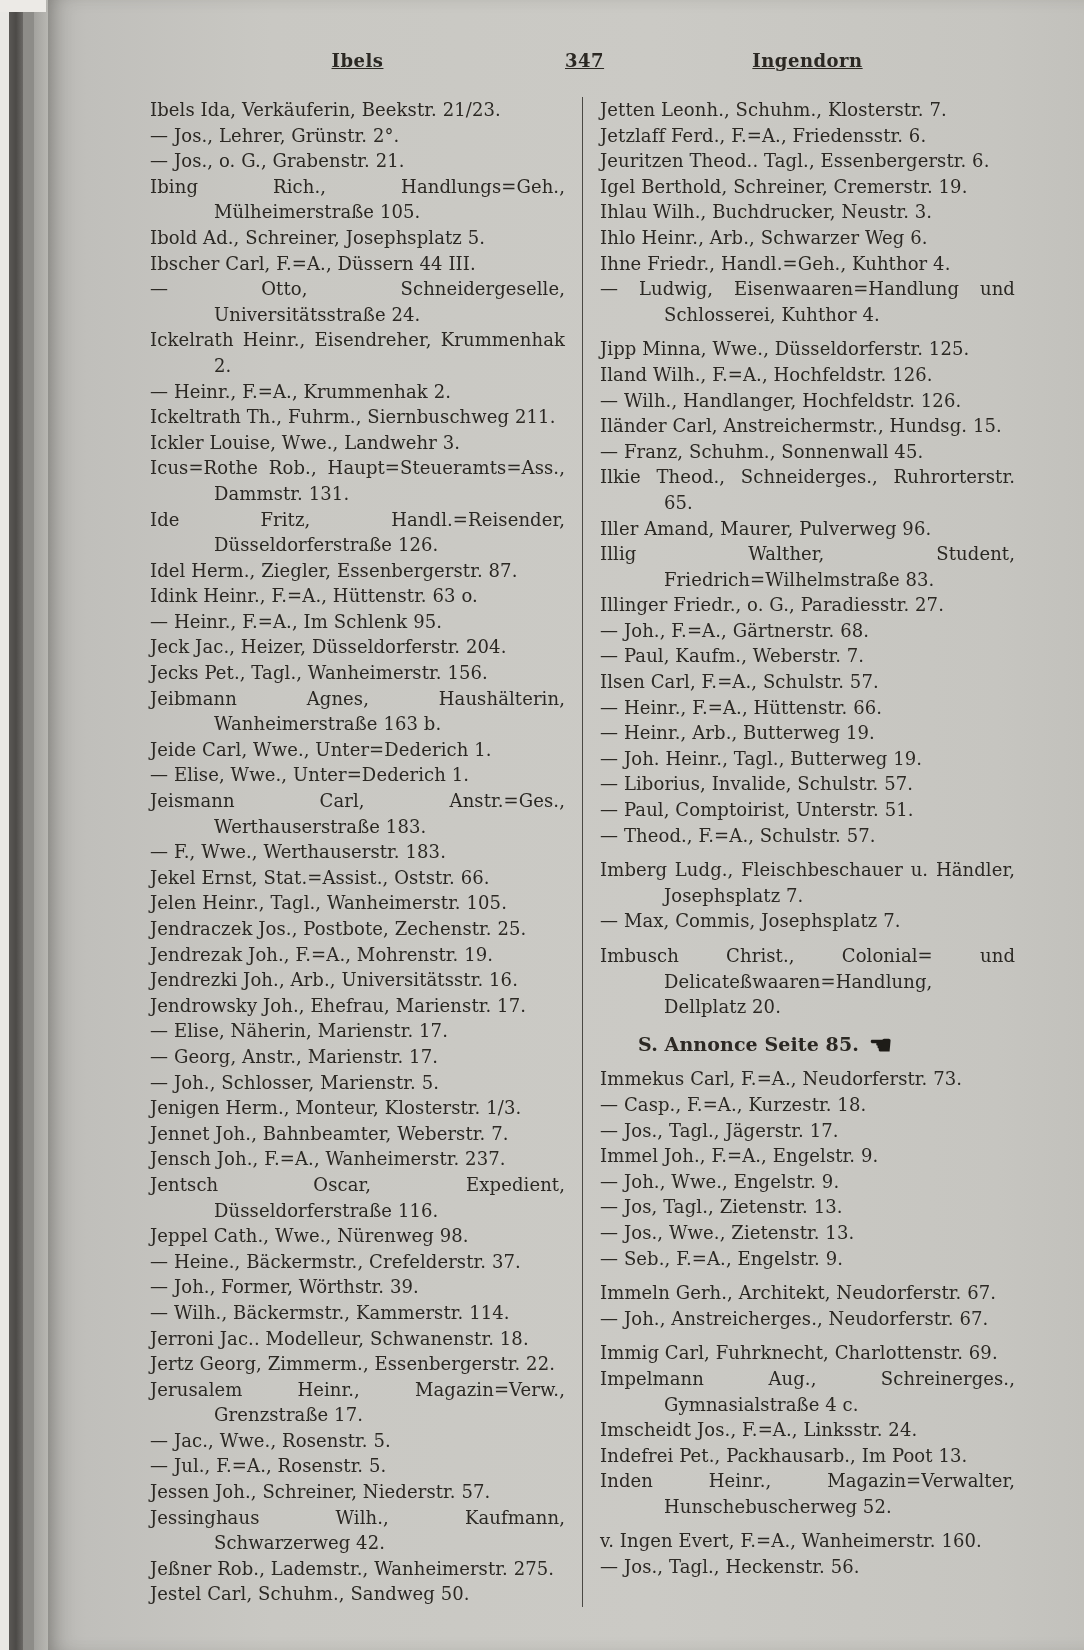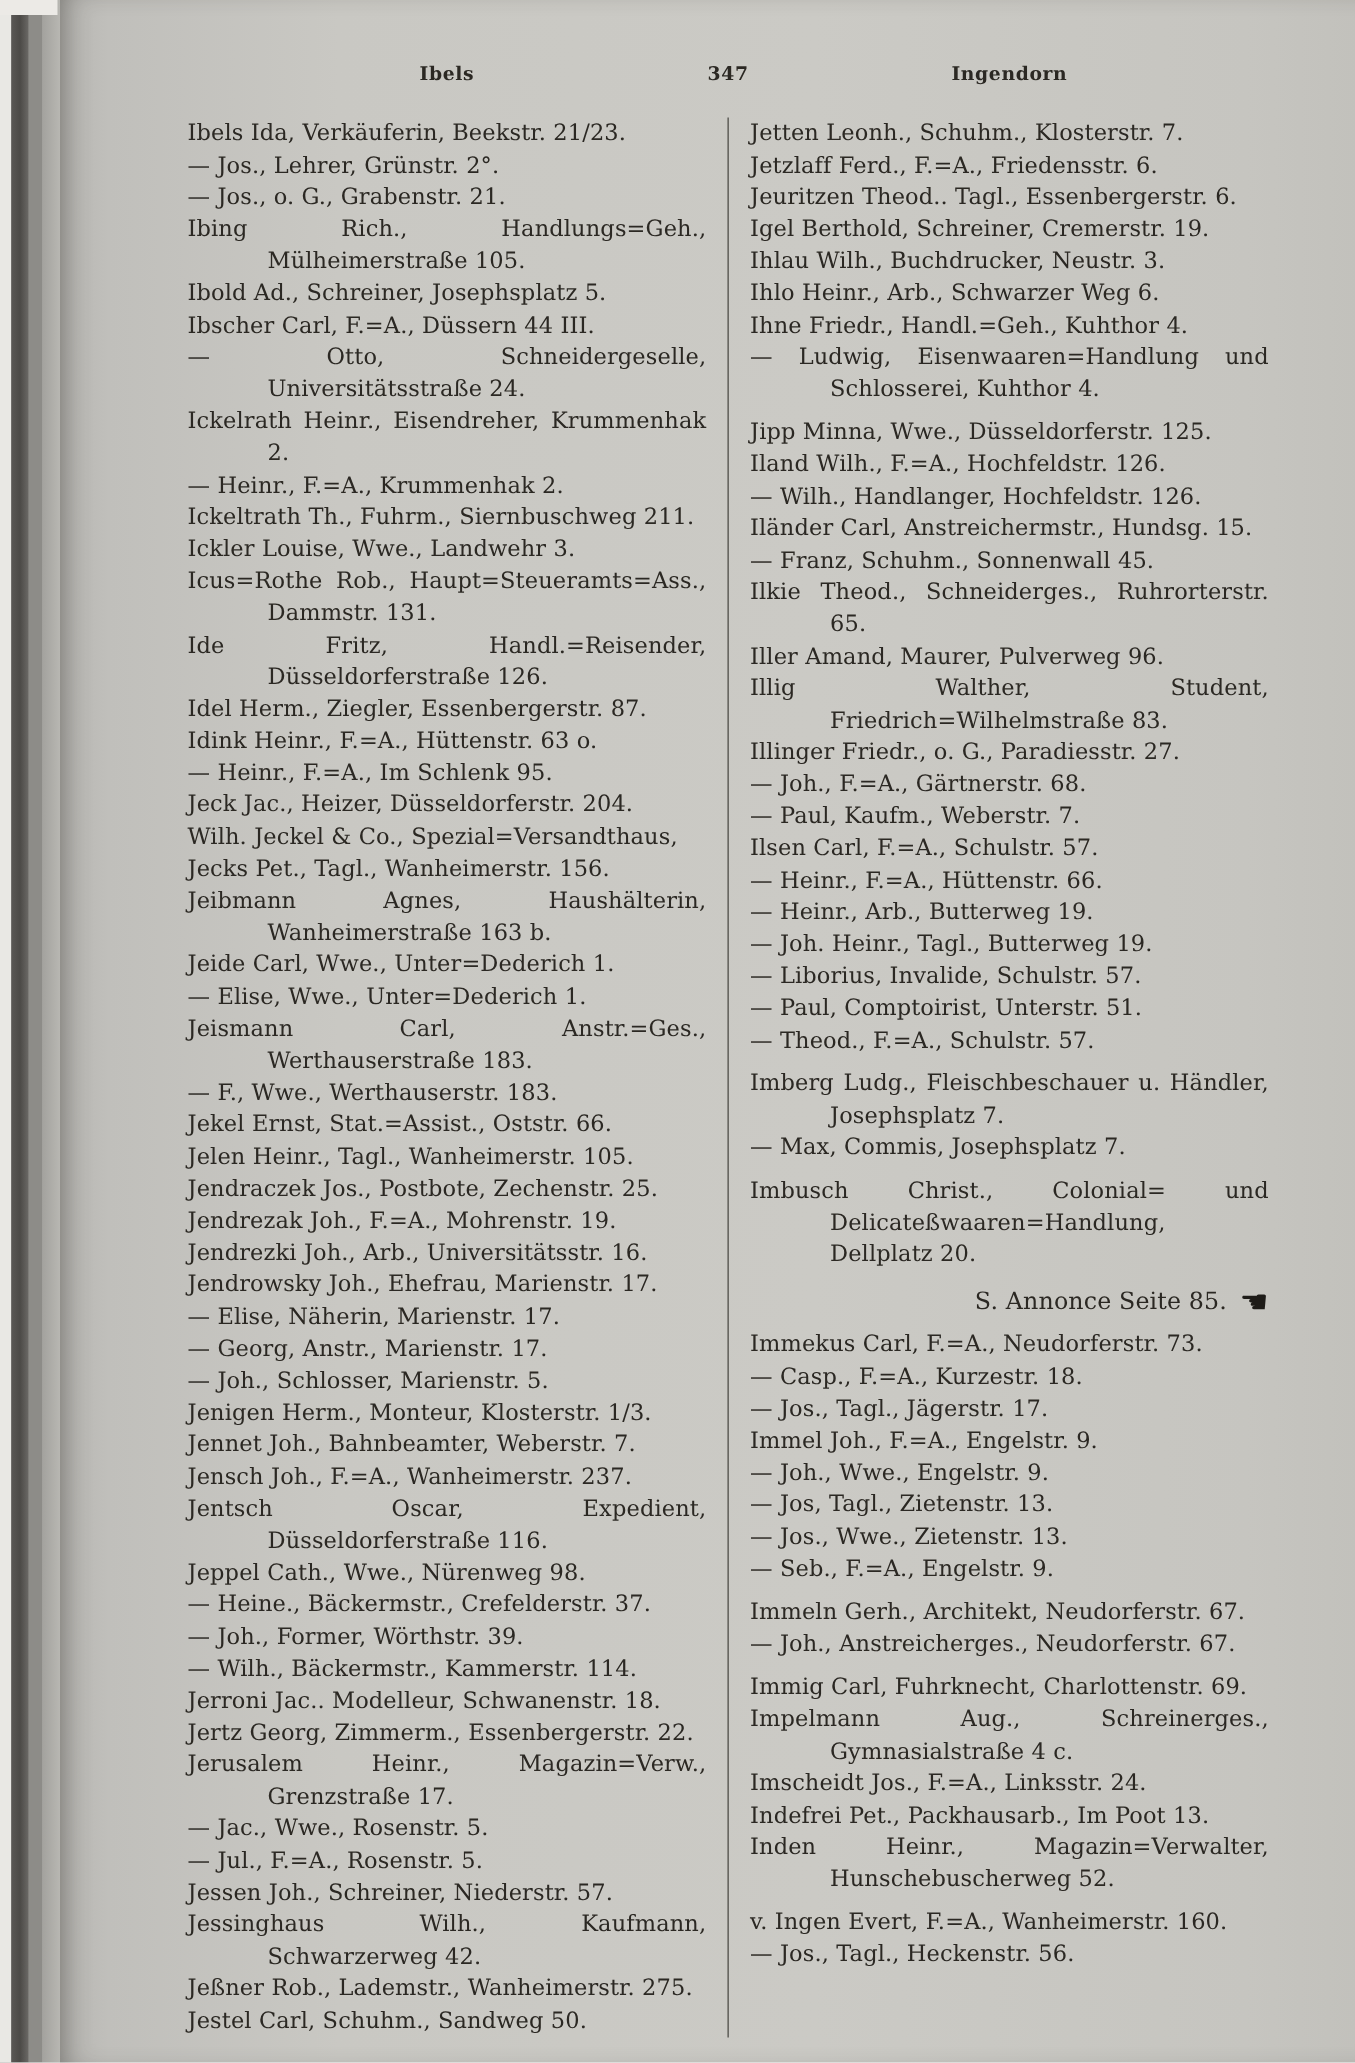--- a/index.html
+++ b/index.html
@@ -36,23 +36,24 @@
     position: absolute;
     left: 102px;  
     top: 50px;
     width: 865px;
   }
 
   .page-header {
     display: grid;
     grid-template-columns: 415px 35px 415px;
     font-weight: bold;
-    font-size: 15px;
+    font-size: 18px;
     letter-spacing: 0.5px;
     margin-bottom: 26px;
+    text-decoration: underline;
   }
   .page-header .hcell { text-align: center; }
 
   .columns {
     display: grid;
     grid-template-columns: 415px 35px 415px;
     align-items: start;
   }
 
   .divider {
@@ -66,26 +67,26 @@
 
   .entry {
     padding-left: 64px;
     text-indent: -64px;
     text-align: justify;
     line-height: 25.6px;
     letter-spacing: 0.1px;
   }
   .entry-gap { margin-top: 9px; }
   .entry-bold {
-    font-weight: normal;
+    font-weight: bold;
     font-size: 19px;
     text-indent: -26px; 
     margin-top: 12px;
     margin-bottom: 4px;
-    text-align: right;
+    text-align: left;
   }
   .manicule {
     font-size: 26px;
     line-height: 20px;
     margin-left: 10px;
     vertical-align: -3px;
     color: #1e1c18;
   }
 </style>
 </head>
@@ -118,21 +119,20 @@
           <div class="entry"><span>Ickelrath Heinr., Eisendreher, Krummenhak 2.</span></div>
           <div class="entry"><span>— Heinr., F.=A., Krummenhak 2.</span></div>
           <div class="entry"><span>Ickeltrath Th., Fuhrm., Siernbuschweg 211.</span></div>
           <div class="entry"><span>Ickler Louise, Wwe., Landwehr 3.</span></div>
           <div class="entry"><span>Icus=Rothe Rob., Haupt=Steueramts=Ass., Dammstr. 131.</span></div>
           <div class="entry"><span>Ide Fritz, Handl.=Reisender, Düsseldorferstraße 126.</span></div>
           <div class="entry"><span>Idel Herm., Ziegler, Essenbergerstr. 87.</span></div>
           <div class="entry"><span>Idink Heinr., F.=A., Hüttenstr. 63 o.</span></div>
           <div class="entry"><span>— Heinr., F.=A., Im Schlenk 95.</span></div>
           <div class="entry"><span>Jeck Jac., Heizer, Düsseldorferstr. 204.</span></div>
-          <div class="entry"><span>Wilh. Jeckel &amp; Co., Spezial=Versandthaus,</span></div>
           <div class="entry"><span>Jecks Pet., Tagl., Wanheimerstr. 156.</span></div>
           <div class="entry"><span>Jeibmann Agnes, Haushälterin, Wanheimerstraße 163 b.</span></div>
           <div class="entry"><span>Jeide Carl, Wwe., Unter=Dederich 1.</span></div>
           <div class="entry"><span>— Elise, Wwe., Unter=Dederich 1.</span></div>
           <div class="entry"><span>Jeismann Carl, Anstr.=Ges., Werthauserstraße 183.</span></div>
           <div class="entry"><span>— F., Wwe., Werthauserstr. 183.</span></div>
           <div class="entry"><span>Jekel Ernst, Stat.=Assist., Oststr. 66.</span></div>
           <div class="entry"><span>Jelen Heinr., Tagl., Wanheimerstr. 105.</span></div>
           <div class="entry"><span>Jendraczek Jos., Postbote, Zechenstr. 25.</span></div>
           <div class="entry"><span>Jendrezak Joh., F.=A., Mohrenstr. 19.</span></div>

